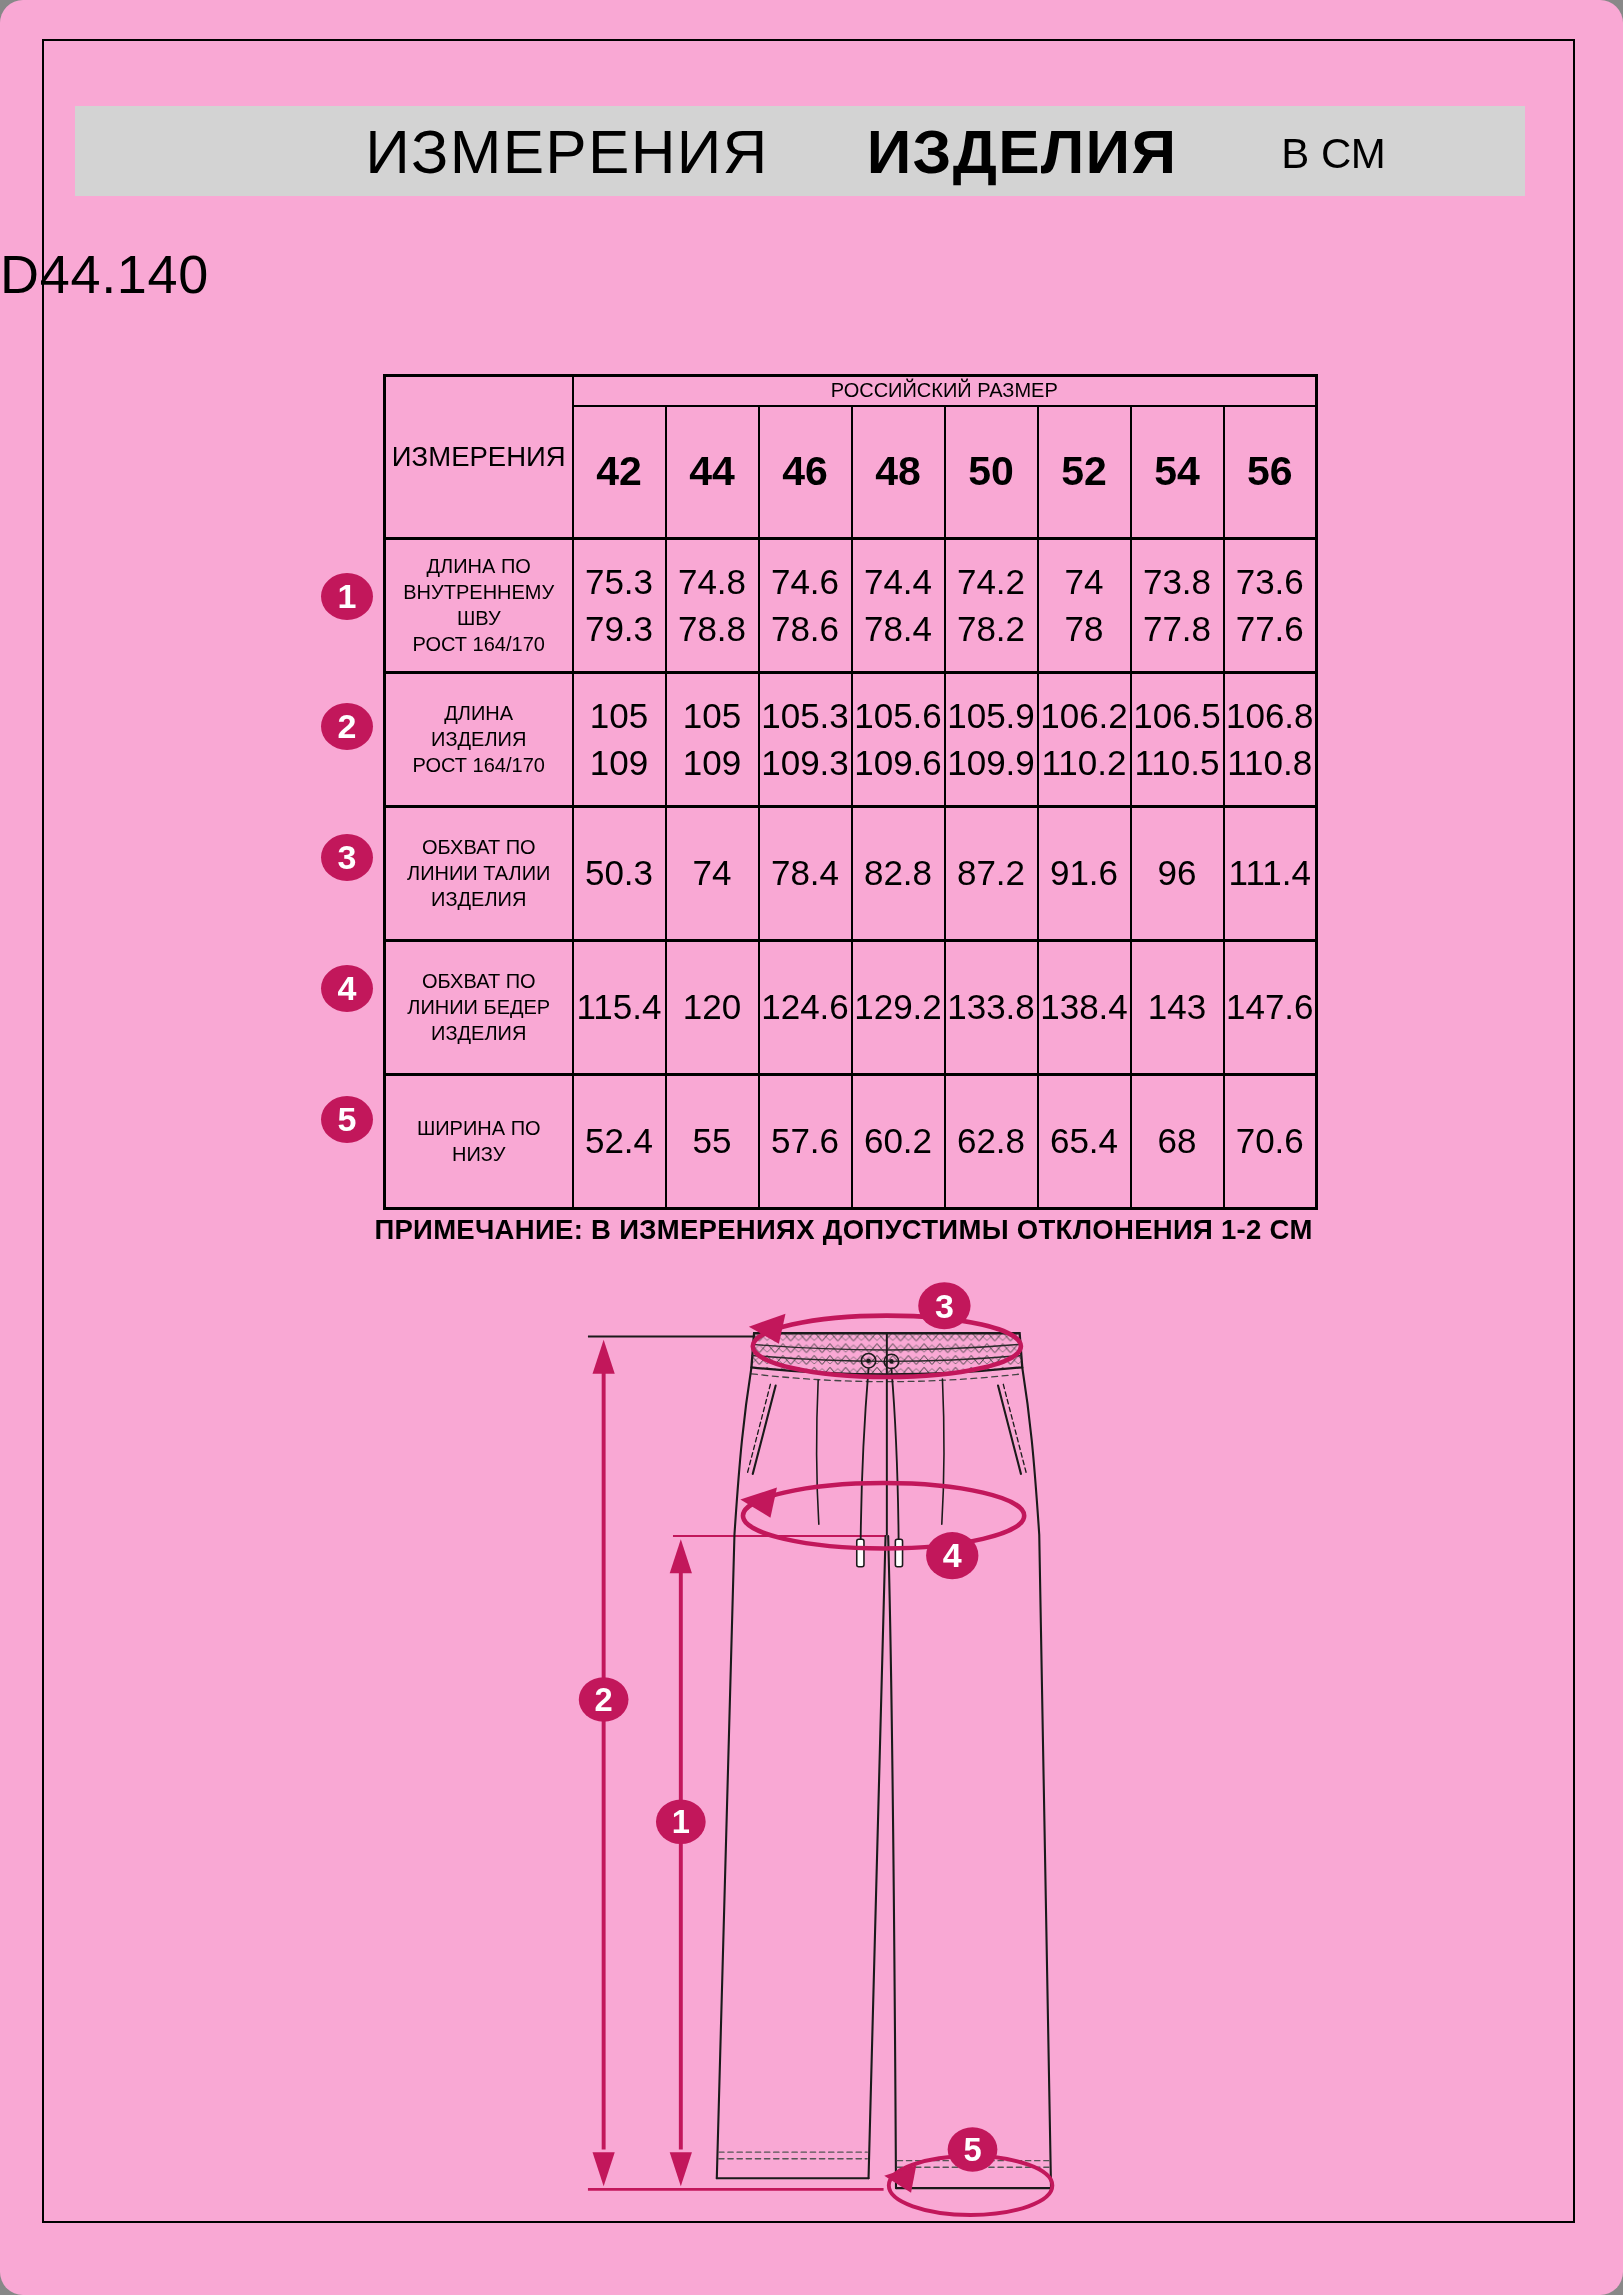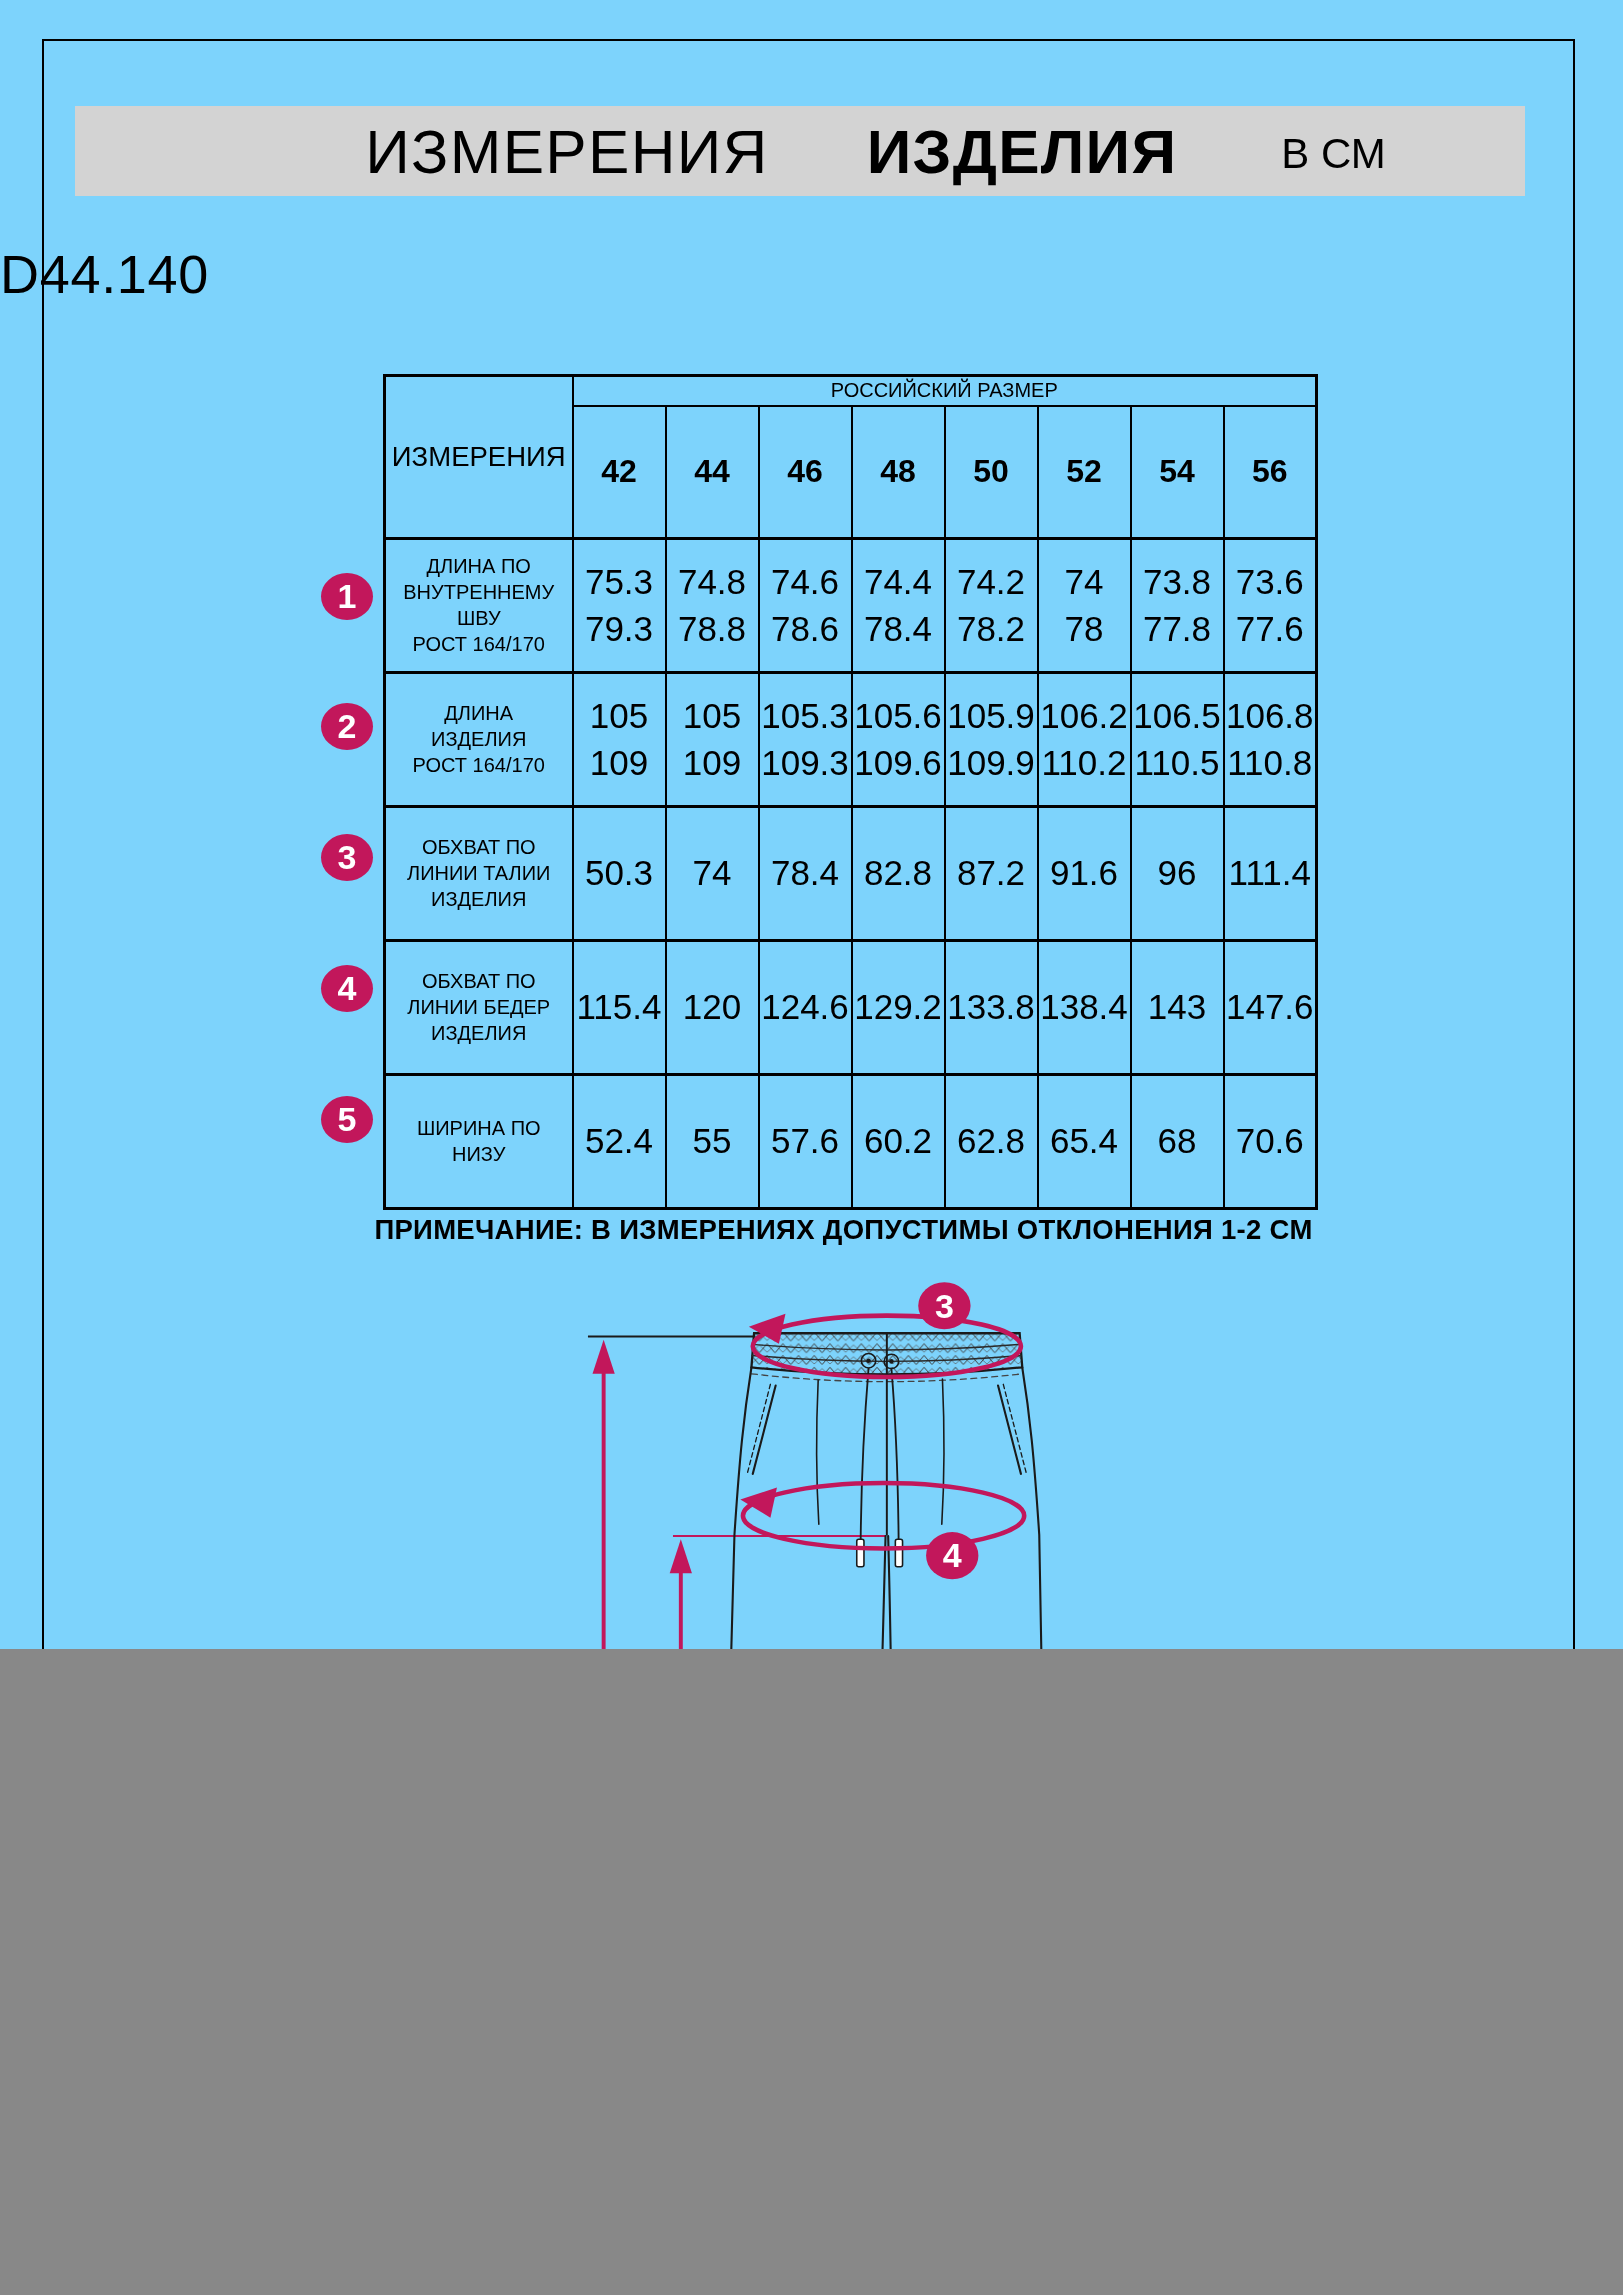--- a/index.html
+++ b/index.html
@@ -1,18 +1,18 @@
 <!DOCTYPE html>
 <html style="font-size:10.5px"><head>
 <meta charset="utf-8">
 <style>
   html,body { margin:0; padding:0; background:#888; }
   .page {
-    position:relative; width:1623px; height:1649px; background:#7dd3fc;
-    font-family:"Liberation Sans", sans-serif; color:#000; overflow:hidden;
+    position:relative; width:1623px; height:2295px; background:#f9a8d4;
+    font-family:"Liberation Sans", sans-serif; color:#000; overflow:hidden;border-radius:23px;
   }
   .frame {
     position:absolute; left:42px; top:39px; width:1529px; height:2180px;
     border:2.6px solid #000;
   }
   .titlebar {
     position:absolute; left:75px; top:106px; width:1450px; height:90px;
     background:#d3d3d3; display:flex; align-items:center; justify-content:center;
     box-sizing:border-box; padding-left:151px;
   }
@@ -30,21 +30,21 @@
   table.size-table {
     position:absolute; left:383px; top:374px;
     border-collapse:collapse; table-layout:fixed;
     border:3.3px solid #000;
   }
   table.size-table td {
     border:2px solid #000; text-align:center; vertical-align:middle; padding:0;
   }
   td.corner { font-size:27.5px; font-weight:400; }
   tr.r-group td.group { height:27.5px; font-size:20px; font-weight:400; }
-  tr.r-sizes td { height:130px; font-size:32px; font-weight:700; border-top-width:2.6px; border-bottom-width:3.3px; }
+  tr.r-sizes td { height:130px; font-size:41px; font-weight:700; border-top-width:2.6px; border-bottom-width:3.3px; }
   tr.r-data td { height:131px; font-size:35px; font-weight:400; white-space:pre-line; line-height:1.35; border-top-width:3.3px; }
   tr.r-data td.lbl { font-size:20px; line-height:1.3; font-weight:400; }
   .badge {
     position:absolute; width:52px; height:47px; border-radius:50%;
     background:#C2175B; color:#fff; font-size:34px; font-weight:700;
     display:flex; align-items:center; justify-content:center;
   }
   .badge.b1 { left:321px; top:573px; }
   .badge.b2 { left:321px; top:703px; }
   .badge.b3 { left:321px; top:834px; }

